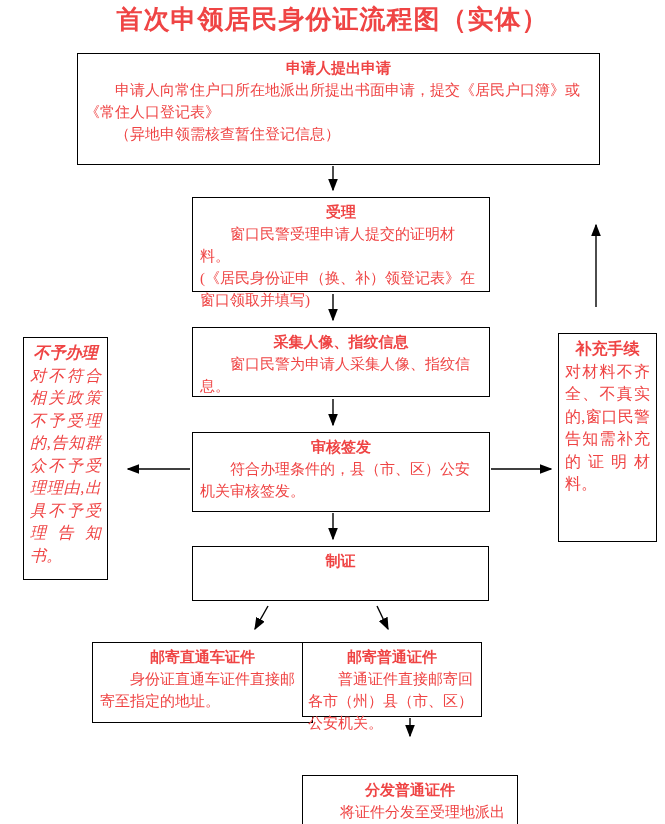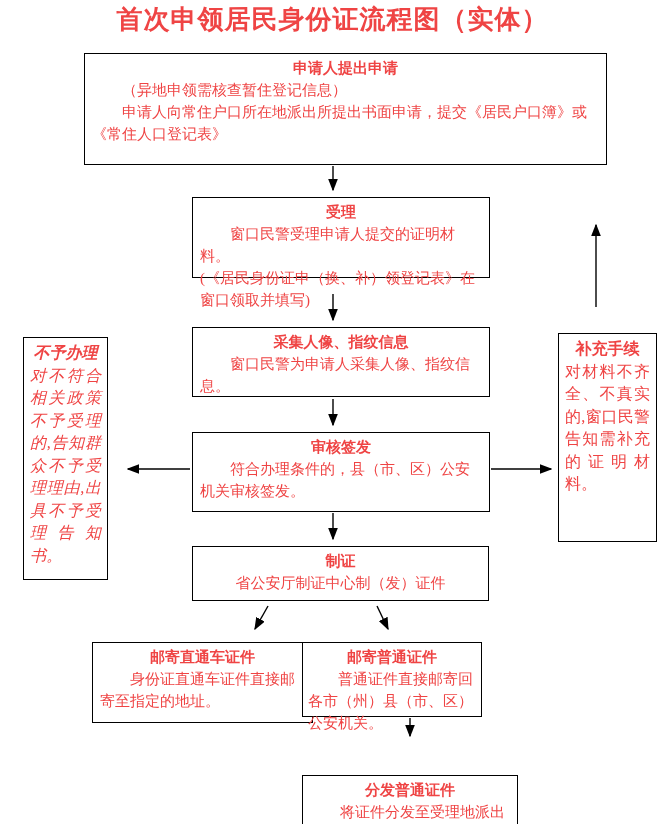--- a/index.html
+++ b/index.html
@@ -72,45 +72,44 @@
     <line x1="333" y1="399" x2="333" y2="425" marker-end="url(#ah)"></line>
     <line x1="333" y1="513" x2="333" y2="539" marker-end="url(#ah)"></line>
     <line x1="190" y1="469" x2="128" y2="469" marker-end="url(#ah)"></line>
     <line x1="491" y1="469" x2="551" y2="469" marker-end="url(#ah)"></line>
     <line x1="596" y1="307" x2="596" y2="225" marker-end="url(#ah)"></line>
     <line x1="268" y1="606" x2="255" y2="629" marker-end="url(#ah)"></line>
     <line x1="377" y1="606" x2="388" y2="629" marker-end="url(#ah)"></line>
     <line x1="410" y1="718" x2="410" y2="736" marker-end="url(#ah)"></line>
   </svg>
 
-  <div class="fbox" style="left:84px; top:53px; width:523px; height:112px;">
+  <div class="fbox" style="left:77px; top:53px; width:523px; height:112px;">
     <span class="box-title">申请人提出申请</span>
+    <p class="indent">申请人向常住户口所在地派出所提出书面申请，提交《居民户口簿》或《常住人口登记表》</p>
     <p class="indent">（异地申领需核查暂住登记信息）</p>
-    <p class="indent">申请人向常住户口所在地派出所提出书面申请，提交《居民户口簿》或《常住人口登记表》</p>
   </div>
 
-  <div class="fbox" style="left:192px; top:197px; width:298px; height:81px;">
+  <div class="fbox" style="left:192px; top:197px; width:298px; height:95px;">
     <span class="box-title">受理</span>
     <p class="indent">窗口民警受理申请人提交的证明材料。</p>
     <p>(《居民身份证申（换、补）领登记表》在窗口领取并填写)</p>
   </div>
 
   <div class="fbox" style="left:192px; top:327px; width:298px; height:70px;">
     <span class="box-title">采集人像、指纹信息</span>
     <p class="indent">窗口民警为申请人采集人像、指纹信息。</p>
   </div>
 
   <div class="fbox" style="left:192px; top:432px; width:298px; height:80px;">
     <span class="box-title">审核签发</span>
     <p class="indent">符合办理条件的，县（市、区）公安机关审核签发。</p>
   </div>
 
   <div class="fbox" style="left:192px; top:546px; width:297px; height:55px;">
     <span class="box-title">制证</span>
-    <p class="centered">省公安厅制证中心制（发）证件</p>
   </div>
 
   <div class="fbox side" style="left:23px; top:337px; width:85px; height:243px;font-style:italic;">
     <span class="box-title">不予办理</span>
     <p>对不符合相关政策不予受理的,告知群众不予受理理由,出具不予受理告知书。</p>
   </div>
 
   <div class="fbox side" style="left:558px; top:333px; width:99px; height:209px;">
     <span class="box-title">补充手续</span>
     <p>对材料不齐全、不真实的,窗口民警告知需补充的证明材料。</p>

